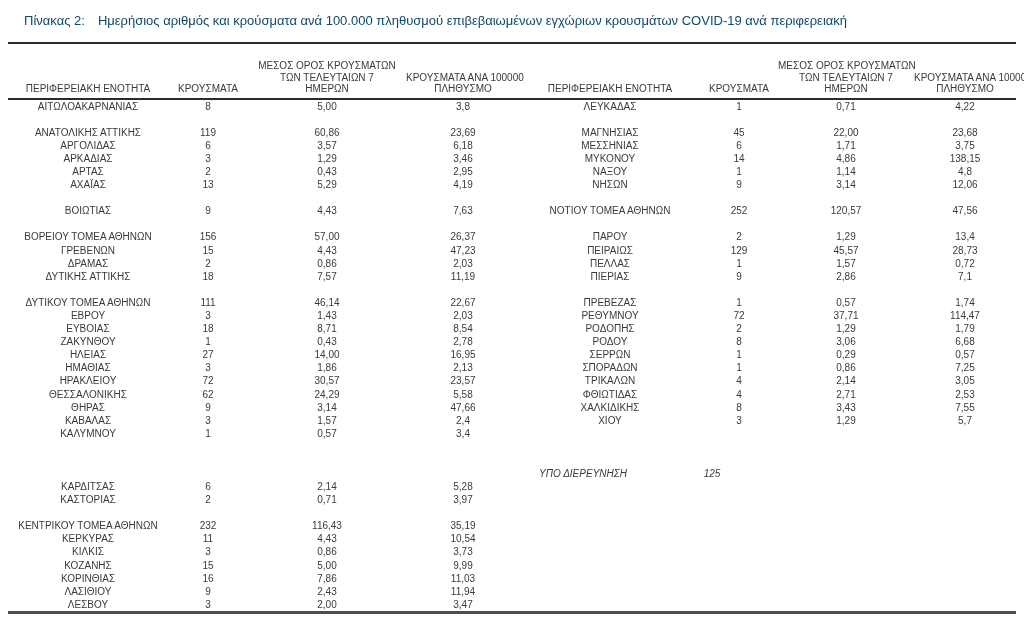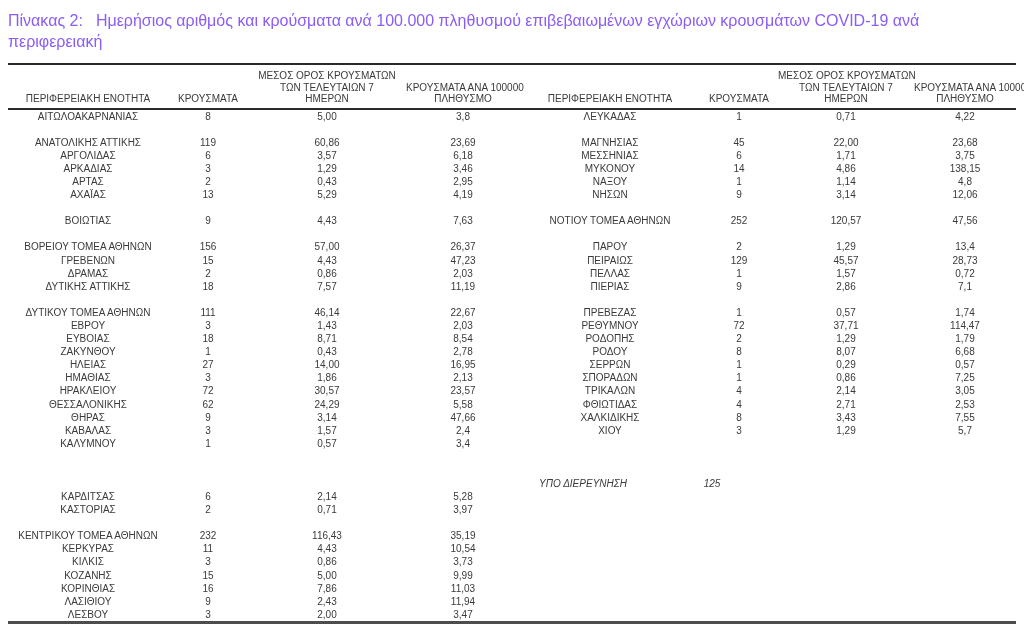--- a/index.html
+++ b/index.html
@@ -1,24 +1,24 @@
 <!DOCTYPE html>
 <html><head>
 <meta charset="utf-8">
 <style>
   html,body{margin:0;padding:0;background:#ffffff;}
   body{width:1024px;height:627px;overflow:hidden;
        font-family:"Liberation Sans","DejaVu Sans",sans-serif;color:#3a3a3a;}
   .page{padding:8px 8px 0 8px;}
-  .title{font-size:16px;line-height:21px;color:#8b5cf6;margin:2px 0 11px 0;}
+  .title{font-size:13px;line-height:21px;color:#0c4a6e;margin:2px 0 11px 16px;}
   .title-rest{margin-left:13px;}
   .tbl{border-top:2px solid #2a2a2a;border-bottom:3px solid #4d4d4d;}
   .grid{display:grid;grid-template-columns:160px 80px 158px 114px 180px 78px 136px 102px;}
   .hdr{align-items:end;border-bottom:2px solid #2a2a2a;padding:5px 0 3px 0;}
-  .hcell{font-size:10px;line-height:11.5px;text-align:center;white-space:pre;color:#3a3a3a;}
+  .hcell{font-size:10px;line-height:11.5px;text-align:center;white-space:pre;color:#3a3a3a;margin-top:11px;}
   .cell{font-size:10px;line-height:13.1px;height:13.1px;text-align:center;white-space:nowrap;overflow:visible;}
   .spacer{height:13.1px;}
   .inv{font-style:italic;position:relative;left:-27px;margin-top:40px;}
 </style>
 </head>
 <body>
 
 <div class="page">
 
   <div class="title">
@@ -189,21 +189,21 @@
           <span class="cell">1,29</span>
           <span class="cell">1,79</span>
         </div>
         <div class="grid">
           <span class="cell">ΖΑΚΥΝΘΟΥ</span>
           <span class="cell">1</span>
           <span class="cell">0,43</span>
           <span class="cell">2,78</span>
           <span class="cell">ΡΟΔΟΥ</span>
           <span class="cell">8</span>
-          <span class="cell">8,07</span>
+          <span class="cell">3,06</span>
           <span class="cell">6,68</span>
         </div>
         <div class="grid">
           <span class="cell">ΗΛΕΙΑΣ</span>
           <span class="cell">27</span>
           <span class="cell">14,00</span>
           <span class="cell">16,95</span>
           <span class="cell">ΣΕΡΡΩΝ</span>
           <span class="cell">1</span>
           <span class="cell">0,29</span>

